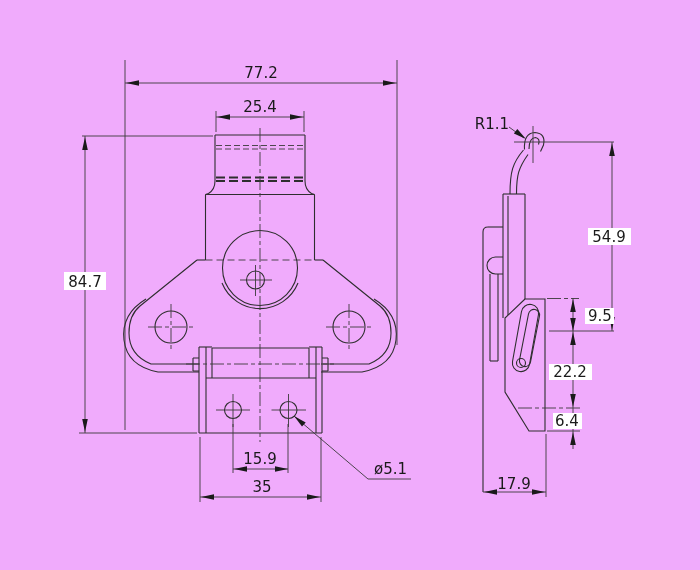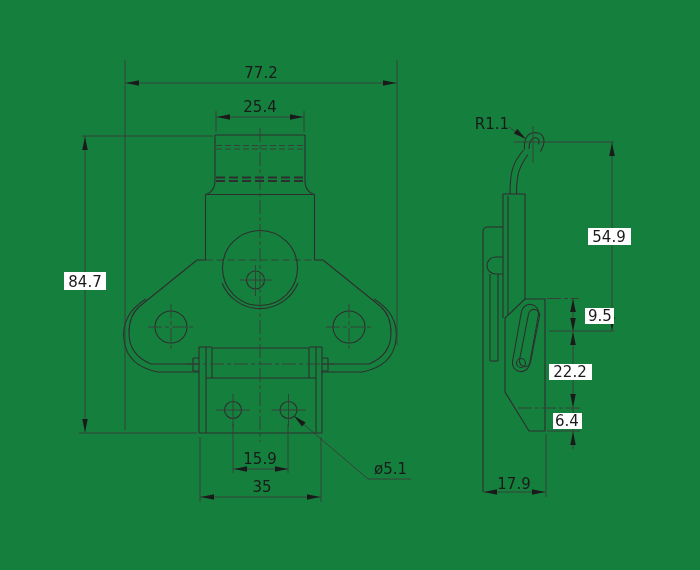--- a/index.html
+++ b/index.html
@@ -1,16 +1,16 @@
 <!DOCTYPE html>
 <html><head>
 <meta charset="utf-8">
 <style>
   html,body{margin:0;padding:0;background:#ffffff;}
-  .canvas{position:relative;width:700px;height:570px;background:#15803d;overflow:hidden;}
+  .canvas{position:relative;width:700px;height:570px;background:#f0abfc;overflow:hidden;}
   svg{position:absolute;left:0;top:0;}
   svg text{font-family:"DejaVu Sans","Liberation Sans",sans-serif;font-size:15px;fill:#1a1a1a;}
   .geo{stroke:#2e2e2e;stroke-width:1.1;fill:none;}
   .geo2{stroke:#2e2e2e;stroke-width:1.8;fill:none;}
   .thin{stroke:#3a3a3a;stroke-width:0.9;fill:none;}
   .dash{stroke-dasharray:7 4;}
   .hdash{stroke-dasharray:6 3;}
   .thkdash{stroke-dasharray:9 4;}
   .cline{stroke-dasharray:14 3 4 3;}
   .arrow{fill:#1a1a1a;stroke:none;}

